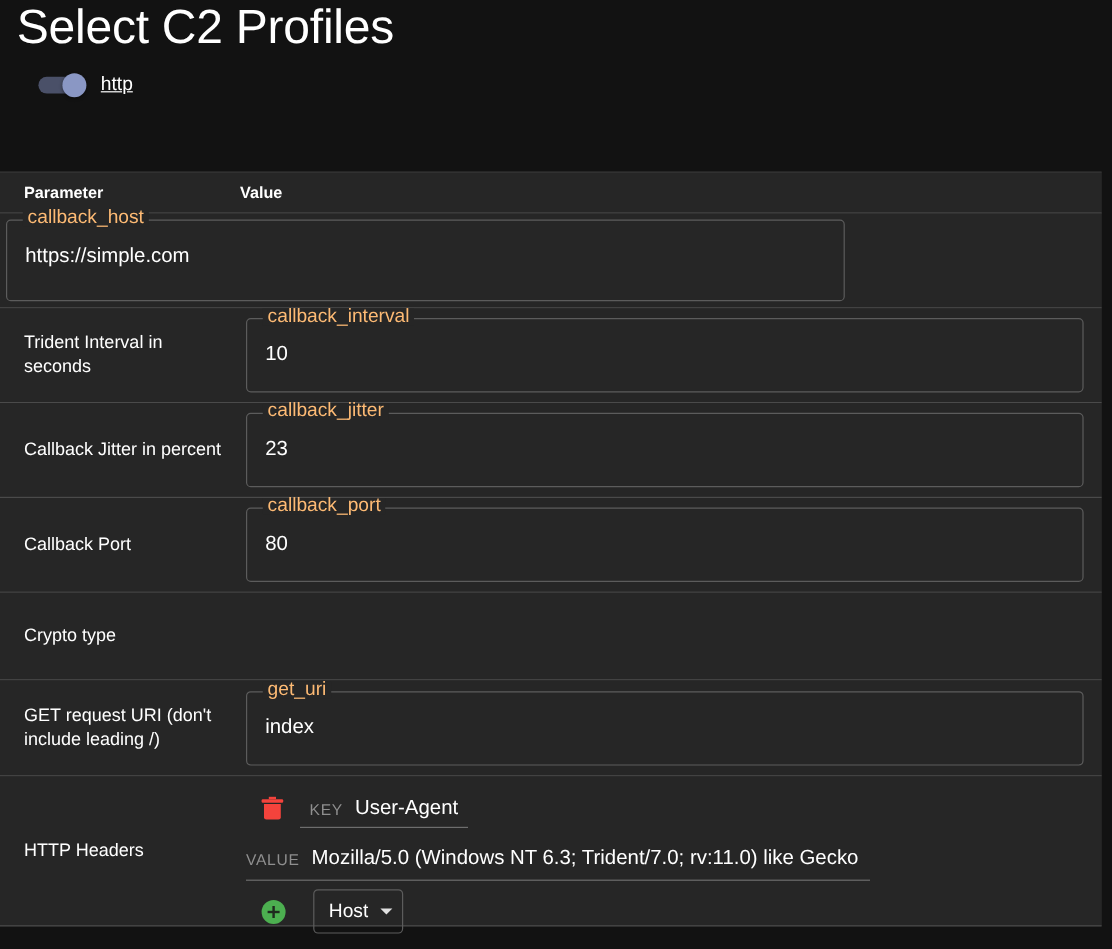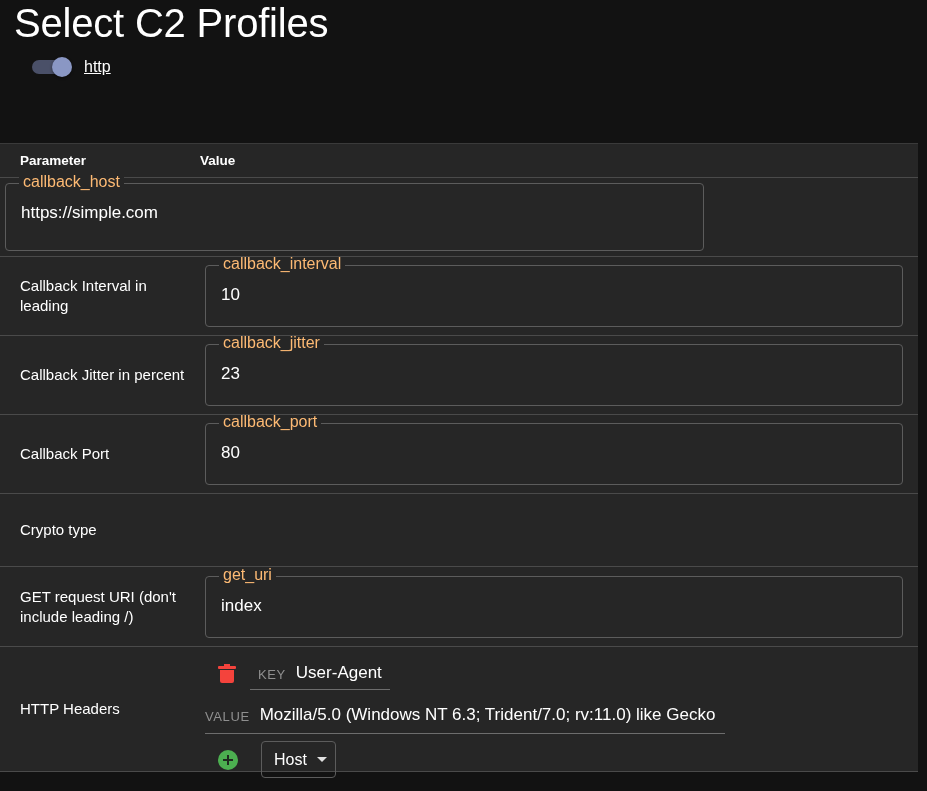--- a/index.html
+++ b/index.html
@@ -32,23 +32,23 @@
     line-height: 50px;
     font-weight: 400;
     letter-spacing: -0.2px;
     color: #ffffff;
     white-space: nowrap;
   }
 
   .toggle-row {
     position: absolute;
     left: 32px;
-    top: 51px;
-    display: flex;
-    align-items: flex-end;
+    top: 61px;
+    display: flex;
+    align-items: flex-start;
     height: 26px;
     text-decoration: underline;
   }
   .switch {
     position: relative;
     width: 40px;
     height: 20px;
     flex: 0 0 auto;
   }
   .switch .track {
@@ -388,21 +388,21 @@
       <div class="cell-value">
         <div class="tf">
           <div class="outline"></div>
           <div class="legend">callback_host</div>
           <div class="val">https://simple.com</div>
         </div>
       </div>
     </div>
 
     <div class="row row-interval">
-      <div class="cell-param">Callback Interval in leading</div>
+      <div class="cell-param">Trident Interval in seconds</div>
       <div class="cell-value">
         <div class="tf">
           <div class="outline"></div>
           <div class="legend">callback_interval</div>
           <div class="val">10</div>
         </div>
       </div>
     </div>
 
     <div class="row row-jitter">

